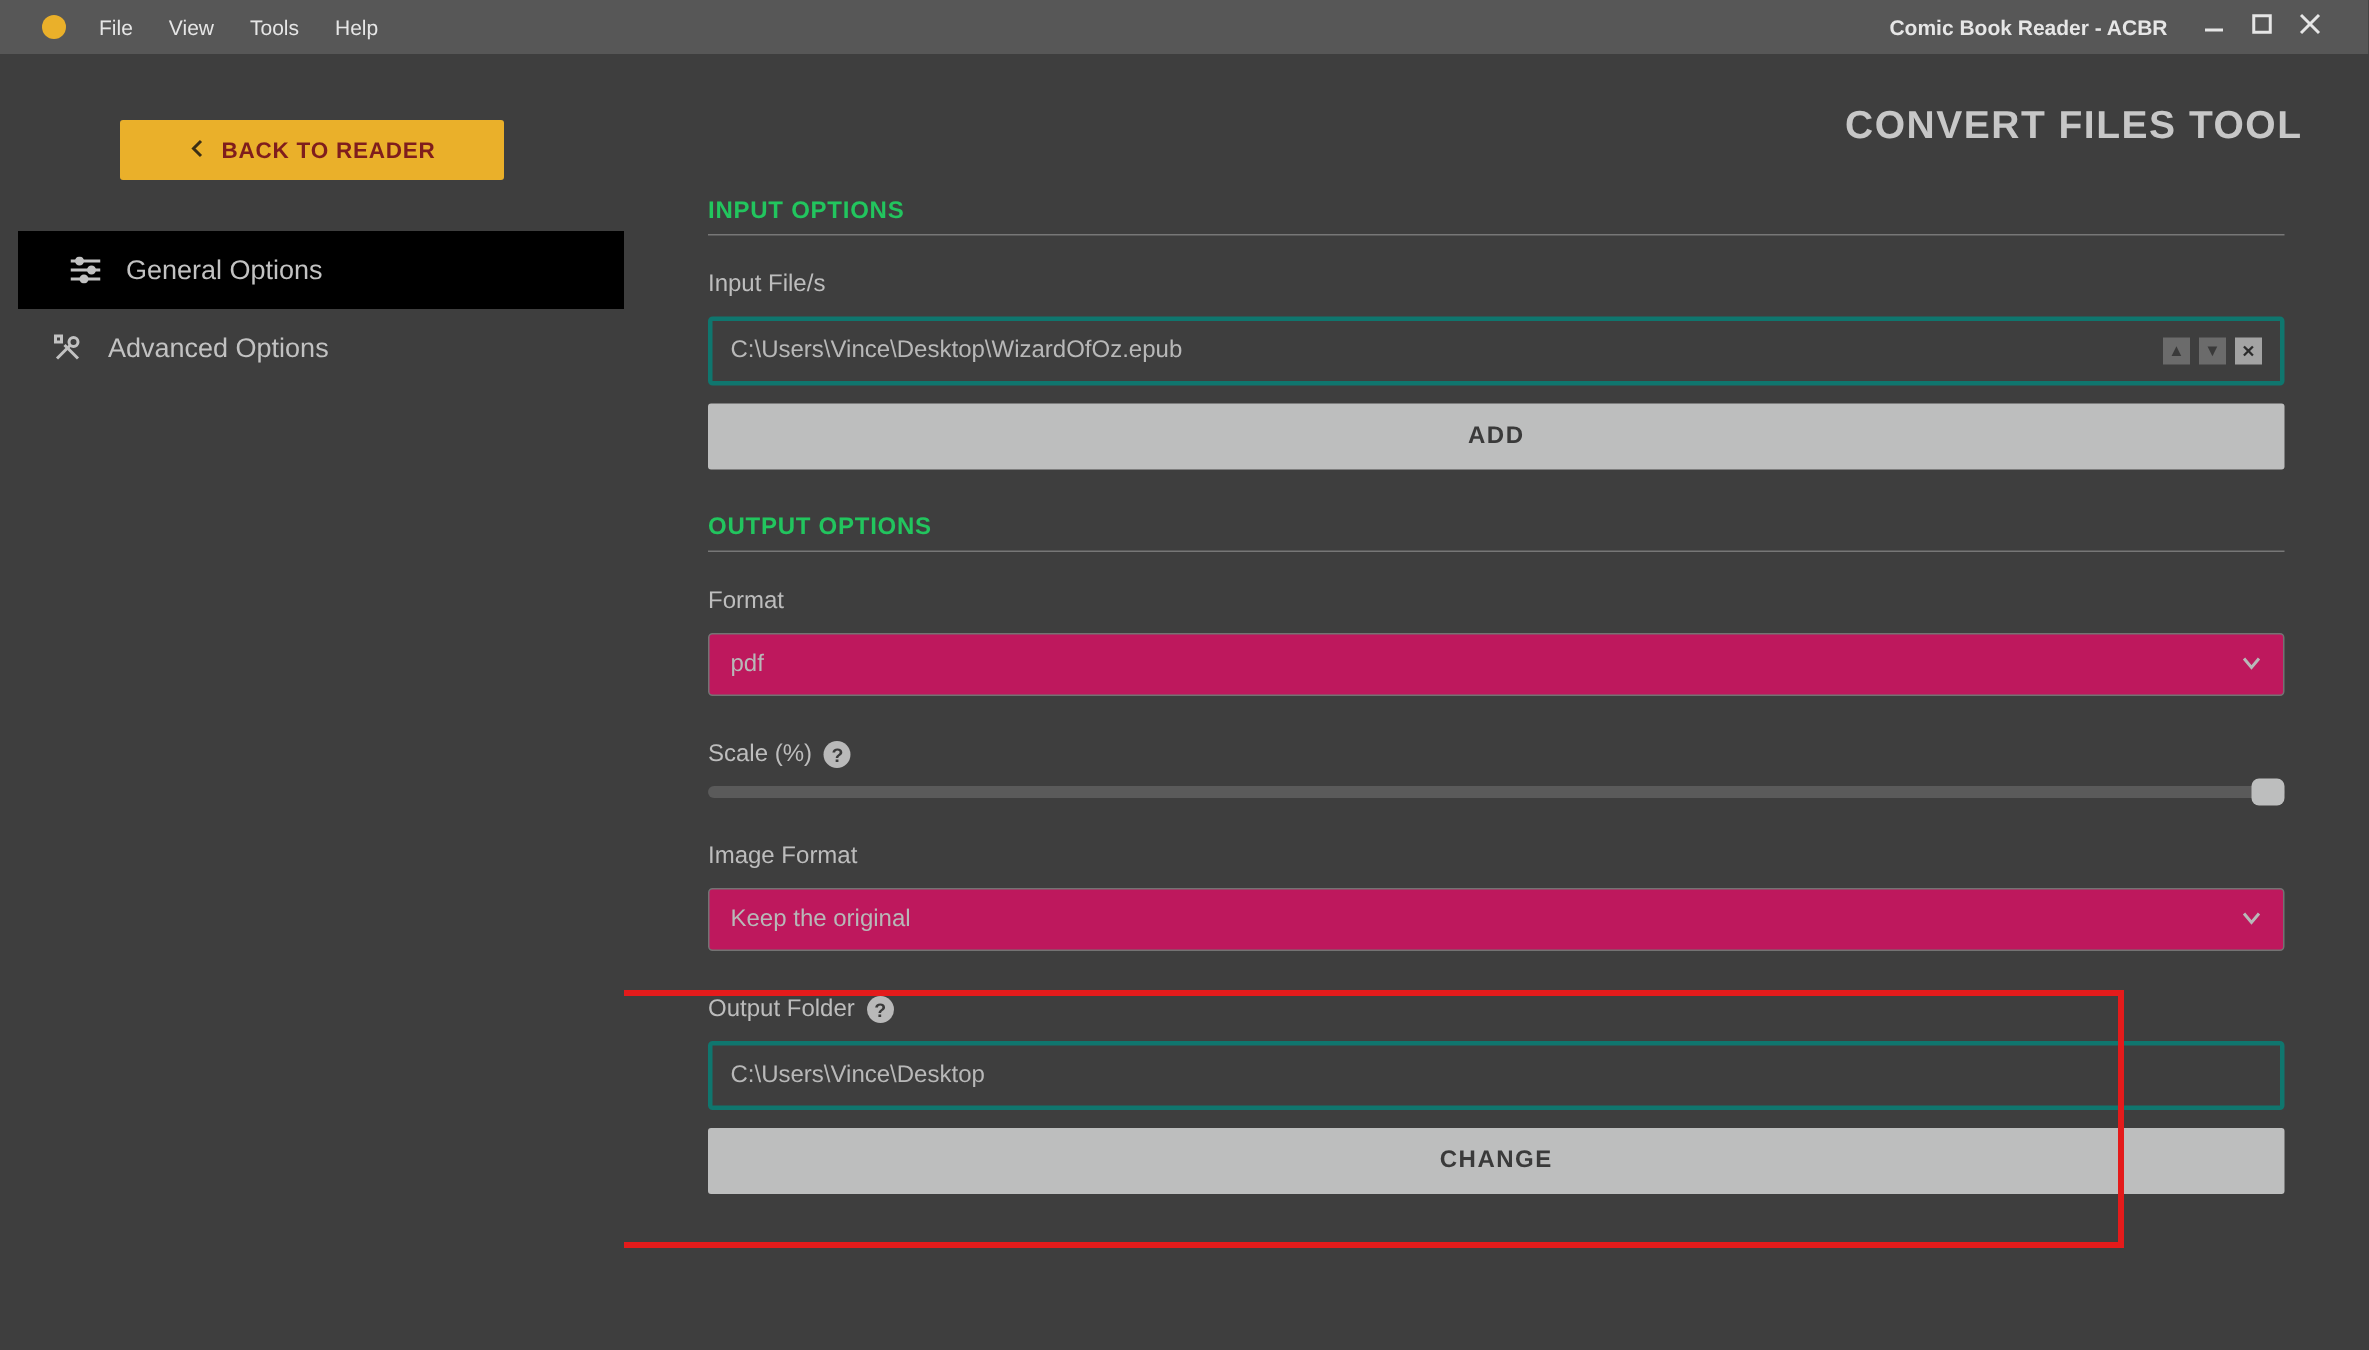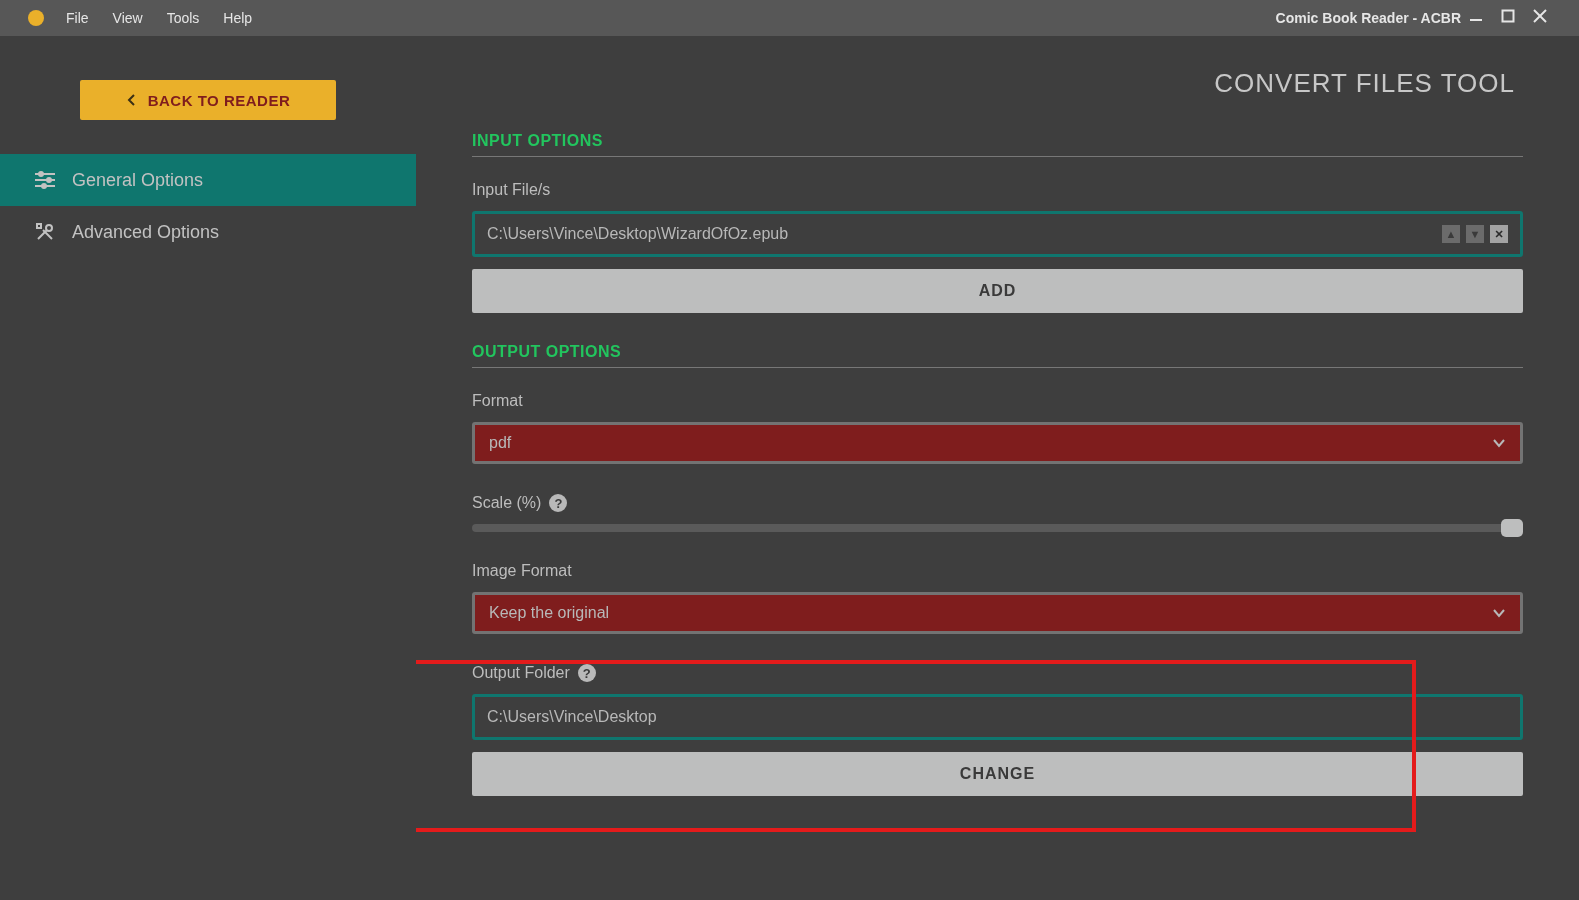--- a/index.html
+++ b/index.html
@@ -29,21 +29,21 @@
     color: #e6e6e6;
     font-size: 14px;
     line-height: 36px;
     cursor: default;
   }
   .titlebar-spacer { flex: 1; }
   .app-title {
     color: #e6e6e6;
     font-size: 14px;
     font-weight: 600;
-    margin-right: 0;
+    margin-right: 16px;
   }
   .win-controls { display: flex; align-items: center; gap: 18px; padding: 0 8px; }
   .win-controls svg { stroke: #e6e6e6; }
   .body-row { display: flex; height: calc(100% - 36px); }
   .sidebar {
     width: 416px;
     background: #3e3e3e;
     padding-top: 44px;
   }
   .side-buttons { padding: 0 80px 34px 80px; display:flex; flex-direction:column; gap:16px;}
@@ -61,30 +61,30 @@
   .btn-yellow { background: #eab02a; color: #7f1d1d; }
   .btn-gray   { background: #bdbebe; color: #3b3b3b; }
   .btn-yellow .chev { margin-right: 10px; }
   .side-nav { display:flex; flex-direction:column; }
   .side-nav-item {
     display:flex; align-items:center; gap:16px;
     height:52px; padding:0 0 0 34px;
     font-size:18px; color:#c2c2c2;
     cursor:pointer;
   }
-  .side-nav-item.active { background:#0f766e; }
+  .side-nav-item.active { background:#000000;margin-left:12px; }
   .side-nav-item .ic { width:22px; display:flex; justify-content:center; }
   .main {
     flex:1; position:relative;
     padding: 32px 56px 0 56px;
     overflow:hidden;
   }
   .page-title {
-    position:absolute; top:32px; right:64px;
-    font-size:26px; font-weight:400; color:#c7c7c7; letter-spacing:1px;
+    position:absolute; top:32px; right:44px;
+    font-size:26px; font-weight:700; color:#c7c7c7; letter-spacing:1px;
   }
   .section { margin-top: 64px; }
   .section:first-of-type { margin-top: 70px; }
   .section-header {
     font-size:16px; font-weight:700; color:#22c55e; letter-spacing:0.5px;
     border-bottom:1px solid #777; padding-bottom:6px; margin-bottom:24px;
   }
   .field-label { font-size:16px; color:#bdbdbd; margin-bottom:12px; display:flex; align-items:center; gap:8px;}
   .help-icon {
     width:18px;height:18px;border-radius:50%;background:#b9b9b9;color:#3a3a3a;
@@ -102,22 +102,22 @@
     font-size:11px;color:#3a3a3a;cursor:pointer;
   }
   .mini-btn.close { background:#a3a3a3;color:#2b2b2b;font-weight:700;}
   .big-btn {
     width:100%; height:44px; background:#bdbebe; color:#3a3a3a;
     display:flex;align-items:center;justify-content:center;
     font-size:16px; font-weight:700; letter-spacing:1px; margin-top:12px;
     cursor:pointer; border-radius:2px;
   }
   .select-box {
-    width:100%; height:42px; border:3px solid #737373; border-radius:3px;
-    background:#7f1d1d; display:flex; align-items:center; padding:0 14px;
+    width:100%; height:42px; border:1px solid #737373; border-radius:3px;
+    background:#be185d; display:flex; align-items:center; padding:0 14px;
     color:#b8b8b8; font-size:16px; cursor:pointer;
   }
   .select-box .fill{flex:1;}
   .slider-wrap { width:100%; margin-top:8px; }
   .slider-track {
     position:relative; height:8px; border-radius:4px; background:#5a5a5a;
   }
   .slider-thumb {
     position:absolute; right:0; top:-5px; width:22px;height:18px;
     background:#bdbebe; border-radius:5px;

